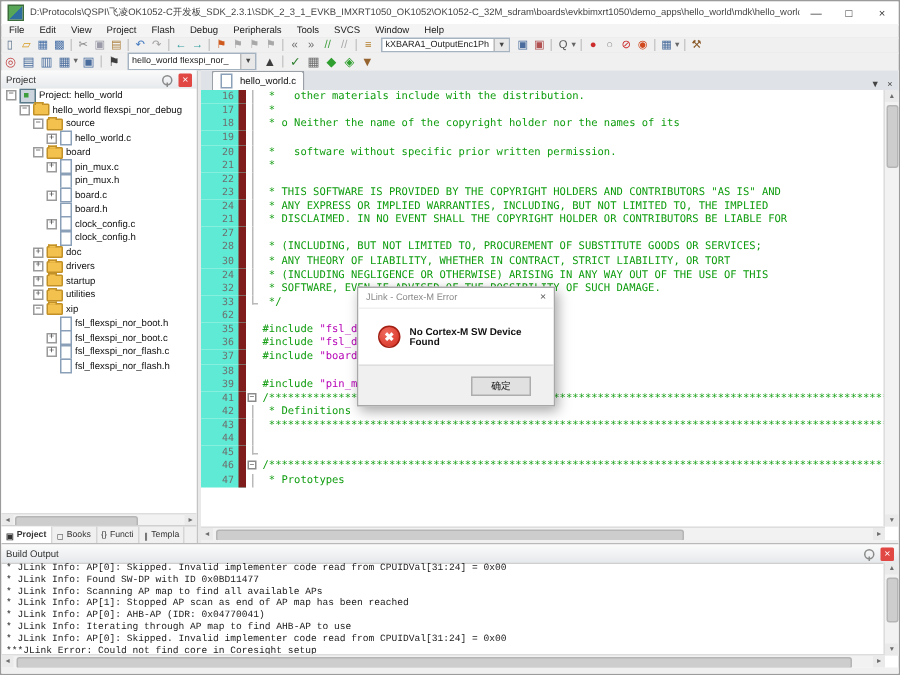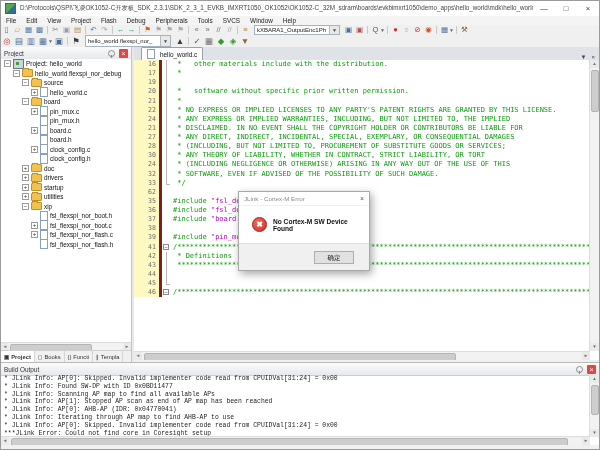--- a/index.html
+++ b/index.html
@@ -60,21 +60,21 @@
   .ptab .picon{font-size:5.5px;margin-right:2px;}
   
   #editor{position:absolute;left:133px;top:0;right:0;bottom:0;background:#fff;}
   #etabbar{position:absolute;left:0;top:0;right:0;height:13px;background:#dfe2e6;border-bottom:1px solid #b9bec4;display:flex;align-items:flex-end;}
   #etab{display:flex;align-items:center;height:12px;background:#fdfdfd;border:1px solid #9aa0a6;border-bottom:none;border-radius:2px 2px 0 0;margin-left:7px;padding:0 5px;}
   #etab .tlabel{font-size:6.4px;color:#111;margin-left:3px;}
   #etabbar .right{margin-left:auto;display:flex;align-items:center;padding-right:4px;gap:5px;}
   #etabbar .right span{font-size:6px;color:#444;}
   #code{position:absolute;left:0;top:13px;right:9px;bottom:12px;overflow:hidden;background:#fff;}
   .cl{height:9.14px;line-height:9.14px;white-space:pre;display:flex;}
-  .ln{flex:0 0 22px;text-align:right;padding-right:3px;font-family:"DejaVu Sans Mono",monospace;font-size:6.6px;color:#6e6e6e;background:#fef9c3;border-right:3px solid #7f1d1d;}
+  .ln{flex:0 0 22px;text-align:right;padding-right:3px;font-family:"DejaVu Sans Mono",monospace;font-size:6.6px;color:#6e6e6e;background:#5eead4;border-right:5px solid #7f1d1d;}
   .fold{flex:0 0 9px;position:relative;}
   .fold .fl{position:absolute;left:4px;top:0;bottom:0;width:0;border-left:1px solid #b9b9b9;}
   .fold .fe{position:absolute;left:4px;top:0;height:55%;width:3px;border-left:1px solid #b9b9b9;border-bottom:1px solid #b9b9b9;}
   .fold .fm{position:absolute;left:1px;top:1px;width:6px;height:6px;box-sizing:border-box;border:1px solid #8c8c8c;background:#fff;font-size:5.5px;line-height:4.5px;text-align:center;color:#333;}
   .ct{font-family:"DejaVu Sans Mono",monospace;font-size:7px;color:#000;padding-left:2px;}
   .ct .cm{color:#0e9c0e;}
   .ct .pp{color:#0e9c0e;}
   .ct .st{color:#b600b6;}
   
   #evs{position:absolute;right:0;top:13px;width:9px;bottom:12px;background:#f2f2f2;border-left:1px solid #ddd;}
@@ -349,44 +349,47 @@
           <span class="tlabel">hello_world.c</span>
         </div>
         <span class="right">
           <span>▼</span>
           <span>×</span>
         </span>
       </div>
       <div id="code">
           <div class="cl"><span class="ln">16</span><span class="fold"><span class="fl"></span></span><span class="ct"><span class="cm"> *   other materials include with the distribution.</span></span></div>
           <div class="cl"><span class="ln">17</span><span class="fold"><span class="fl"></span></span><span class="ct"><span class="cm"> *</span></span></div>
+          <div class="cl"><span class="ln">18</span><span class="fold"><span class="fl"></span></span><span class="ct"><span class="cm"> * o Neither the name of the copyright holder nor the names of its</span></span></div>
           <div class="cl"><span class="ln">19</span><span class="fold"><span class="fl"></span></span></div>
           <div class="cl"><span class="ln">20</span><span class="fold"><span class="fl"></span></span><span class="ct"><span class="cm"> *   software without specific prior written permission.</span></span></div>
           <div class="cl"><span class="ln">21</span><span class="fold"><span class="fl"></span></span><span class="ct"><span class="cm"> *</span></span></div>
-          <div class="cl"><span class="ln">22</span><span class="fold"><span class="fl"></span></span><span class="ct"><span class="cm"> * NO EXPRESS OR IMPLIED LICENSES TO ANY PARTY'S PATENT RIGHTS ARE GRANTED BY THIS LICENSE.</span></span></div>
+          <div class="cl"><span class="ln">22</span><span class="fold"><span class="fl"></span></span></div>
+          <div class="cl"><span class="ln">23</span><span class="fold"><span class="fl"></span></span><span class="ct"><span class="cm"> * THIS SOFTWARE IS PROVIDED BY THE COPYRIGHT HOLDERS AND CONTRIBUTORS "AS IS" AND</span></span></div>
           <div class="cl"><span class="ln">24</span><span class="fold"><span class="fl"></span></span><span class="ct"><span class="cm"> * ANY EXPRESS OR IMPLIED WARRANTIES, INCLUDING, BUT NOT LIMITED TO, THE IMPLIED</span></span></div>
           <div class="cl"><span class="ln">21</span><span class="fold"><span class="fl"></span></span><span class="ct"><span class="cm"> * DISCLAIMED. IN NO EVENT SHALL THE COPYRIGHT HOLDER OR CONTRIBUTORS BE LIABLE FOR</span></span></div>
-          <div class="cl"><span class="ln">27</span><span class="fold"><span class="fl"></span></span><span class="ct"><span class="cm"> * ANY DIRECT, INDIRECT, INCIDENTAL, SPECIAL, EXEMPLARY, OR CONSEQUENTIAL DAMAGES</span></span></div>
+          <div class="cl"><span class="ln">27</span><span class="fold"><span class="fl"></span></span></div>
           <div class="cl"><span class="ln">28</span><span class="fold"><span class="fl"></span></span><span class="ct"><span class="cm"> * (INCLUDING, BUT NOT LIMITED TO, PROCUREMENT OF SUBSTITUTE GOODS OR SERVICES;</span></span></div>
           <div class="cl"><span class="ln">30</span><span class="fold"><span class="fl"></span></span><span class="ct"><span class="cm"> * ANY THEORY OF LIABILITY, WHETHER IN CONTRACT, STRICT LIABILITY, OR TORT</span></span></div>
           <div class="cl"><span class="ln">24</span><span class="fold"><span class="fl"></span></span><span class="ct"><span class="cm"> * (INCLUDING NEGLIGENCE OR OTHERWISE) ARISING IN ANY WAY OUT OF THE USE OF THIS</span></span></div>
           <div class="cl"><span class="ln">32</span><span class="fold"><span class="fl"></span></span><span class="ct"><span class="cm"> * SOFTWARE, EVEN IF ADVISED OF THE POSSIBILITY OF SUCH DAMAGE.</span></span></div>
           <div class="cl"><span class="ln">33</span><span class="fold"><span class="fe"></span></span><span class="ct"><span class="cm"> */</span></span></div>
           <div class="cl"><span class="ln">62</span><span class="fold"></span><span class="ct"></span></div>
           <div class="cl"><span class="ln">35</span><span class="fold"></span><span class="ct"><span class="pp">#include </span><span class="st">"fsl_device_registers.h"</span></span></div>
           <div class="cl"><span class="ln">36</span><span class="fold"></span><span class="ct"><span class="pp">#include </span><span class="st">"fsl_debug_console.h"</span></span></div>
           <div class="cl"><span class="ln">37</span><span class="fold"></span><span class="ct"><span class="pp">#include </span><span class="st">"board.h"</span></span></div>
           <div class="cl"><span class="ln">38</span><span class="fold"></span><span class="ct"></span></div>
           <div class="cl"><span class="ln">39</span><span class="fold"></span><span class="ct"><span class="pp">#include </span><span class="st">"pin_mux.h"</span></span></div>
           <div class="cl"><span class="ln">41</span><span class="fold"><span class="fm">−</span></span><span class="ct"><span class="cm">/*******************************************************************************************************</span></span></div>
           <div class="cl"><span class="ln">42</span><span class="fold"><span class="fl"></span></span><span class="ct"><span class="cm"> * Definitions</span></span></div>
           <div class="cl"><span class="ln">43</span><span class="fold"><span class="fl"></span></span><span class="ct"><span class="cm"> ******************************************************************************************************/</span></span></div>
           <div class="cl"><span class="ln">44</span><span class="fold"><span class="fl"></span></span><span class="ct"></span></div>
           <div class="cl"><span class="ln">45</span><span class="fold"><span class="fe"></span></span><span class="ct"></span></div>
           <div class="cl"><span class="ln">46</span><span class="fold"><span class="fm">−</span></span><span class="ct"><span class="cm">/*******************************************************************************************************</span></span></div>
+          <div class="cl"><span class="ln">47</span><span class="fold"><span class="fl"></span></span><span class="ct"><span class="cm"> * Prototypes</span></span></div>
         </div>
       <div id="evs">
           <span class="vs-arrow up">▲</span>
           <span class="vs-arrow down">▼</span>
           <span class="vs-thumb" style="top: 10px; height: 40px;"></span>
         </div>
       <div class="hscroll" id="ehs">
           <span class="hs-arrow left">◄</span>
           <span class="hs-arrow right">►</span>
           <span class="hs-thumb" style="left: 10px; width: 310px;"></span>

